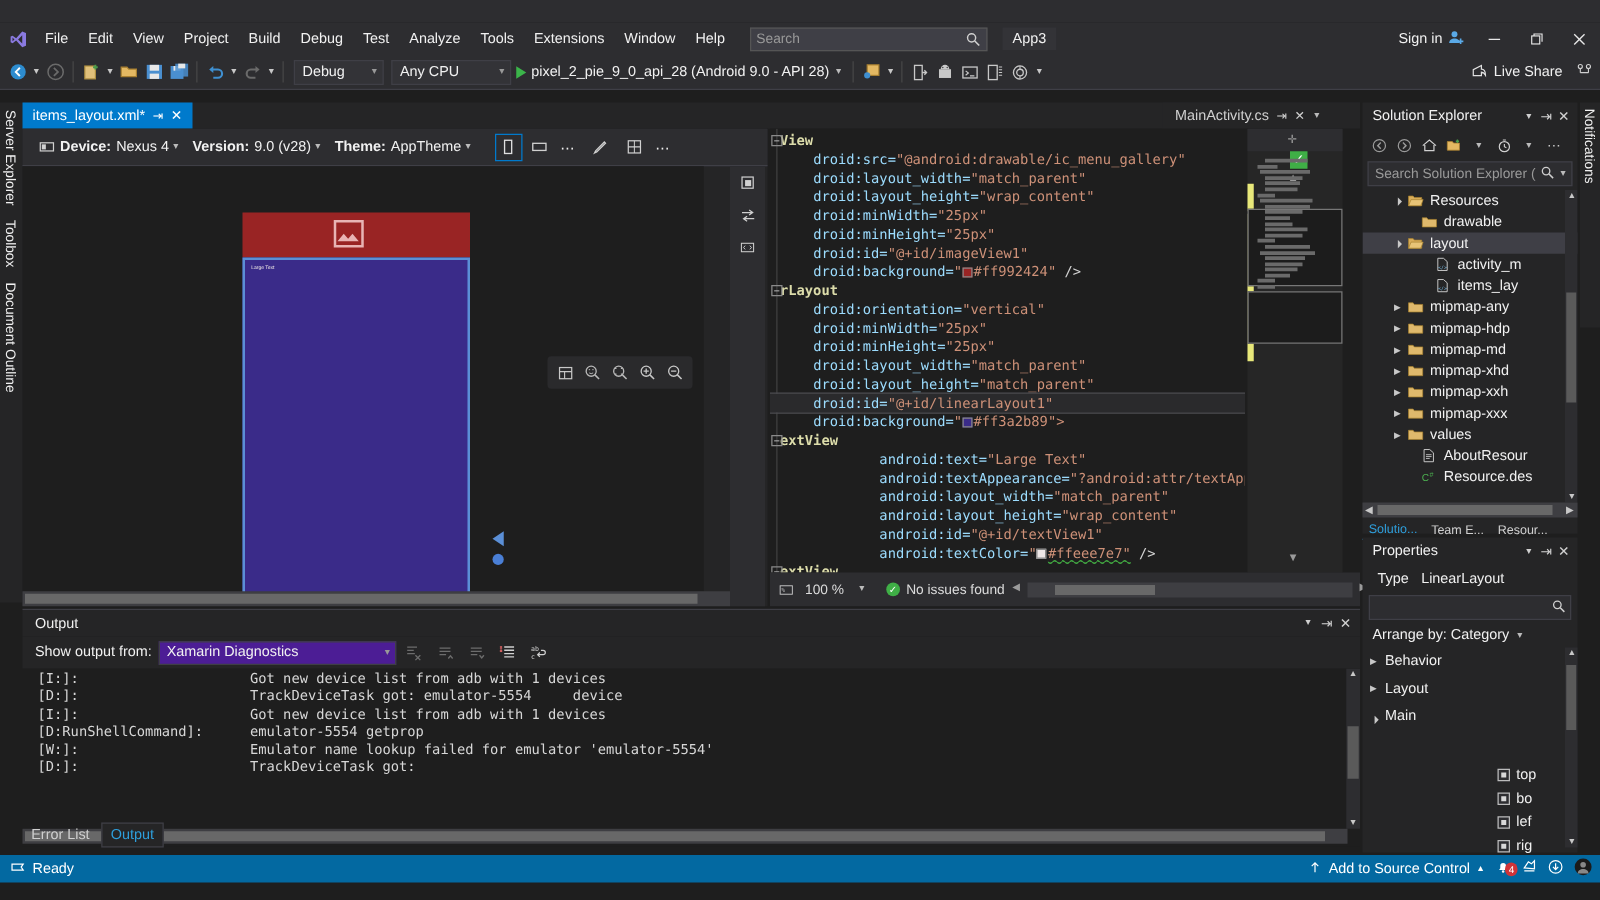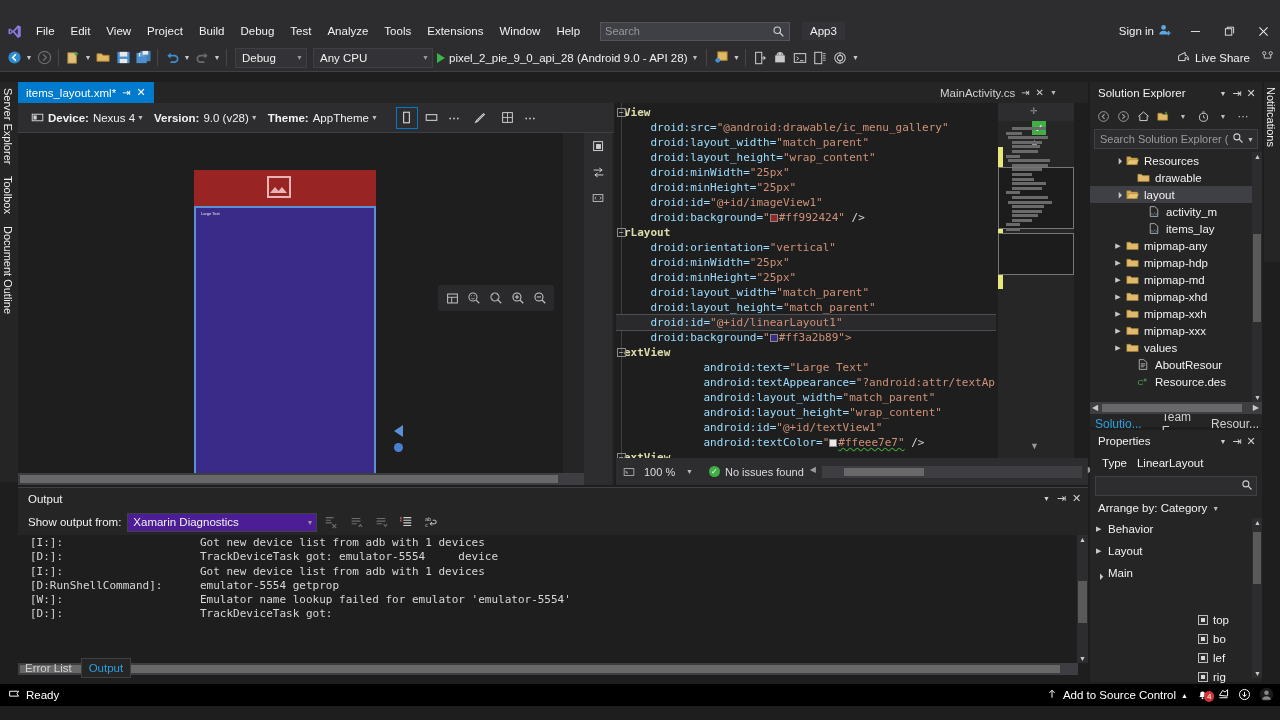--- a/index.html
+++ b/index.html
@@ -129,21 +129,21 @@
   .tnode { height:17px; display:flex; align-items:center; font-size:11.5px; white-space:nowrap; }
   .tnode.selected { background:#3f3f46; }
   .tnode .arrow { width:12px; text-align:center; font-size:7px; color:#c8c8c8; }
   .tnode .fico { width:16px; display:flex; align-items:center; justify-content:center;}
   .tnode .lbl { padding-left:4px; }
   .se-vscroll { position:absolute; right:0; top:0; width:10px; height:250px; background:#2d2d30;}
   .se-vscroll .thumb { position:absolute; left:1px; top:82px; width:8px; height:88px; background:#5a5a5a;}
   .se-hscroll { height:12px; background:#3e3e42; position:relative; margin:0 0 0 0;}
   .se-hscroll .thumb { position:absolute; left:12px; top:2px; width:140px; height:8px; background:#686868;}
   .se-hscroll .a { position:absolute; top:1px; color:#c8c8c8; font-size:8px;}
-  .se-tabs { height:20px; display:flex; align-items:center; gap:10px; font-size:12px; }
+  .se-tabs { height:20px; display:flex; align-items:center; gap:1px; font-size:10px; }
   .se-tab { padding:2px 5px; color:#d0d0d0; }
   .se-tab.active { color:#2e9fdc; border-bottom:1px solid #2e9fdc; }
 
   
   .props { position:absolute; left:1090px; top:430px; width:172px; height:252px; background:#252526; }
   .pr-type { height:22px; display:flex; align-items:center; gap:10px; padding-left:12px; font-size:11.5px;}
   .pr-search { height:20px; margin:2px 5px; background:#2d2d30; border:1px solid #3f3f46;
      display:flex; align-items:center; padding:0 3px; }
   .pr-arrange { height:20px; display:flex; align-items:center; padding-left:8px; font-size:11.5px; }
   .pr-row { height:22px; display:flex; align-items:center; font-size:11.5px; padding-left:6px;}
@@ -180,21 +180,21 @@
   .out-vscroll { position:absolute; right:0; top:47px; width:11px; height:128px; background:#2d2d30;}
   .out-vscroll .thumb { position:absolute; left:1px; top:46px; width:9px; height:42px; background:#5a5a5a;}
   .out-hscroll { position:absolute; left:0; top:175px; width:1060px; height:12px; background:#3e3e42;}
   .out-hscroll .thumb { position:absolute; left:2px; top:2px; width:1040px; height:8px; background:#686868;}
 
   .bottabs { position:absolute; left:18px; top:657px; height:22px; display:flex; align-items:center; gap:2px;}
   .bottab { padding:3px 7px; font-size:11.5px; color:#d0d0d0;}
   .bottab.active { color:#2e9fdc; border:1px solid #3f3f46; background:#252526;}
 
   
-  .status { position:absolute; left:0; top:684px; width:1280px; height:22px; background:#000000;
+  .status { position:absolute; left:0; top:684px; width:1280px; height:22px; background:#0369a1;
      display:flex; align-items:center; color:#fff; font-size:11.5px; }
   .status .ready { padding-left:26px; }
   .status .right { margin-left:auto; display:flex; align-items:center; gap:8px; padding-right:6px;}
   .badge { position:relative; display:flex; align-items:center;}
   .badge .num { position:absolute; left:8px; top:3px; background:#d13438; color:#fff; font-size:8px;
      border-radius:7px; padding:0 3px; line-height:11px;}
 </style>
 </head>
 <body>
 
@@ -318,21 +318,21 @@
         <path d="M10 3l3.5 3L10 9z" fill="#6a6a6a"></path>
       </svg>
   </div>
   <div class="tb-caret">▼</div>
   <div class="tb-sep"></div>
 
   <div class="combo" style="width:72px; margin-left:4px;">
     <span class="cv">Debug</span>
     <span class="cc">▼</span>
   </div>
-  <div class="combo" style="width:120px; margin-left:6px;">
+  <div class="combo" style="width:96px; margin-left:6px;">
     <span class="cv">Any CPU</span>
     <span class="cc">▼</span>
   </div>
 
   <div class="run-btn">
     <span class="tri"></span>
     <span style="font-size:11.5px">pixel_2_pie_9_0_api_28 (Android 9.0 - API 28)</span>
     <span class="cc" style="color:#bbb;font-size:7px">▼</span>
   </div>
 

